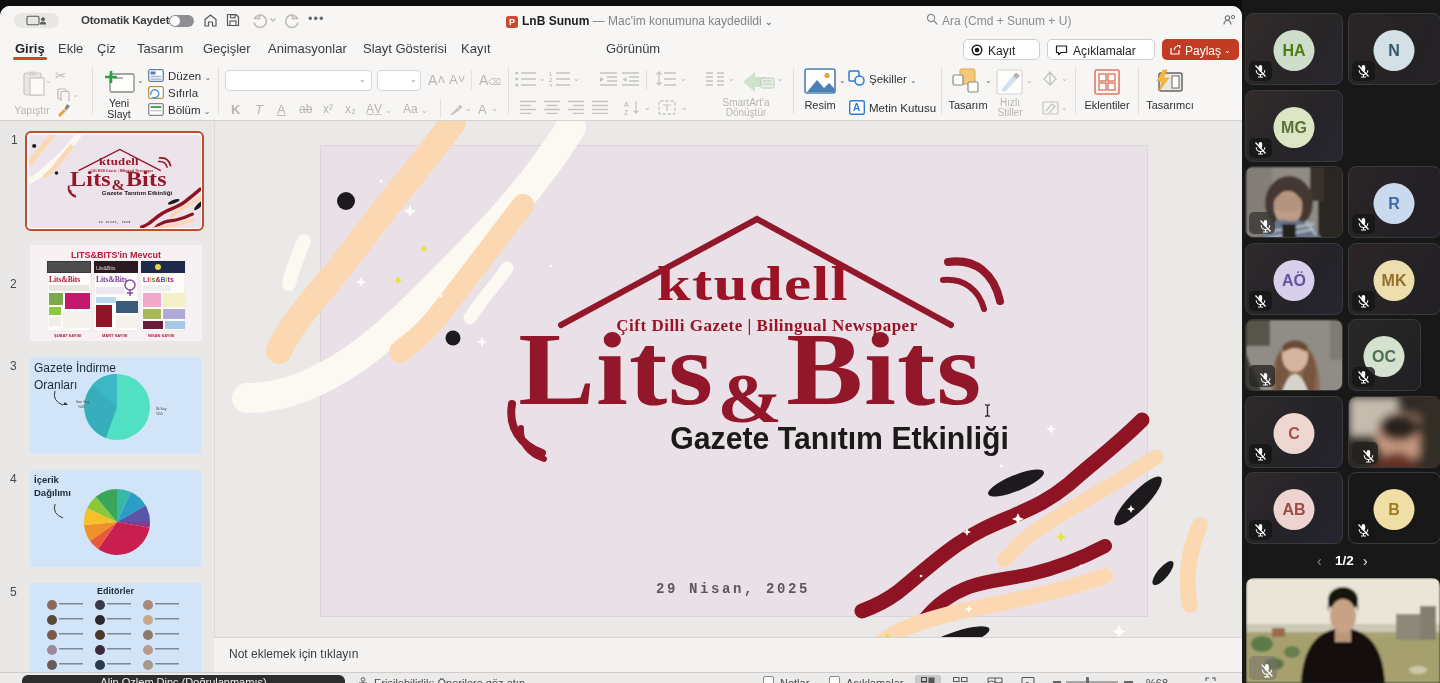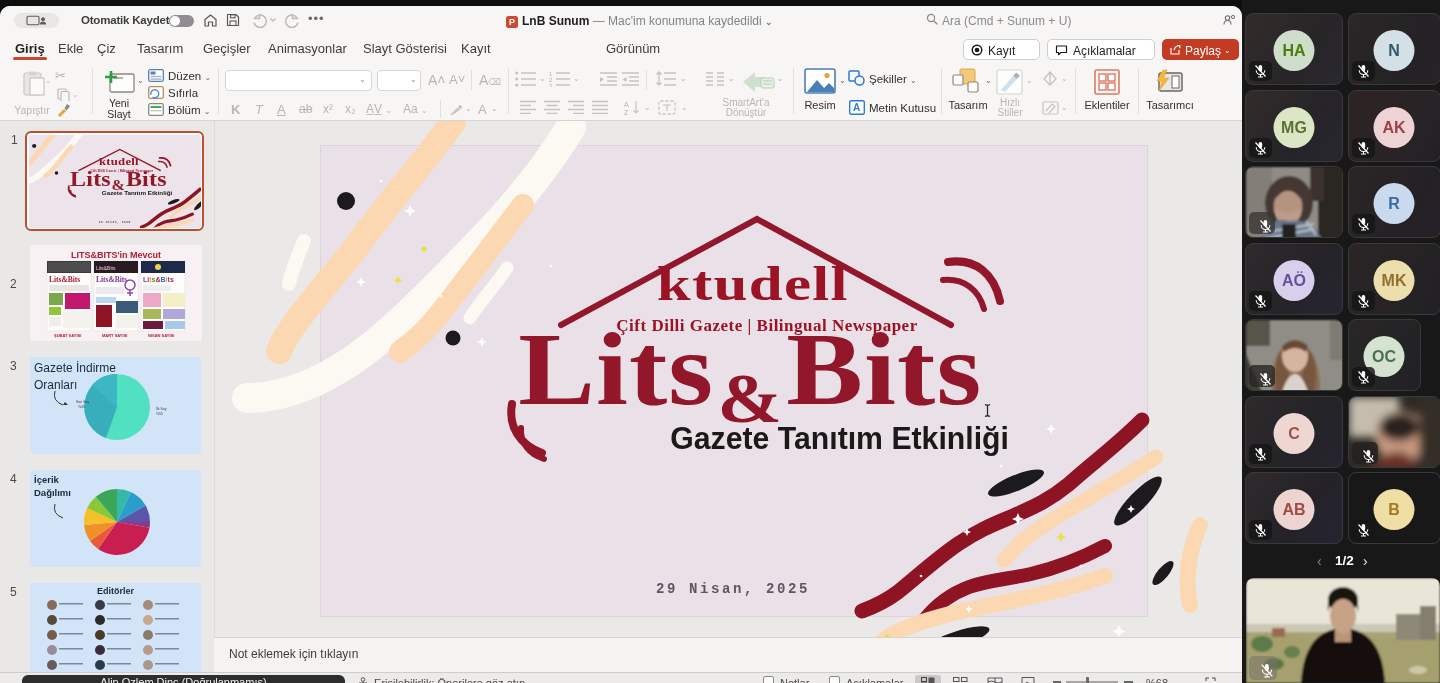--- a/index.html
+++ b/index.html
@@ -634,32 +634,20 @@
     <div class="mic">
         <svg width="15" height="14" viewBox="0 0 15 14">
           <g stroke="#fff" stroke-width="1.1" fill="#fff">
             <rect x="5.6" y="1" width="3.6" height="6.5" rx="1.8" stroke="none"></rect>
             <path d="M3.2 6.2 a4.3 4.3 0 0 0 8.6 0 M7.5 10.5 V13 M5 13 h5" fill="none"></path>
             <path d="M2.5 1.5 L12.5 12.5" stroke-width="1.2" fill="none"></path>
           </g>
         </svg>
       </div>
   </div>
-  <div class="tile" style="left:105.5px;top:89.5px;width:93px;background:linear-gradient(115deg,#2e2322,#282327 70%,#231f23);">
-    <div class="av" style="background:#eed3d4;color:#9d4049;">AK</div>
-    <div class="mic">
-        <svg width="15" height="14" viewBox="0 0 15 14">
-          <g stroke="#fff" stroke-width="1.1" fill="#fff">
-            <rect x="5.6" y="1" width="3.6" height="6.5" rx="1.8" stroke="none"></rect>
-            <path d="M3.2 6.2 a4.3 4.3 0 0 0 8.6 0 M7.5 10.5 V13 M5 13 h5" fill="none"></path>
-            <path d="M2.5 1.5 L12.5 12.5" stroke-width="1.2" fill="none"></path>
-          </g>
-        </svg>
-      </div>
-  </div>
 
   <div class="tile" style="left:3px;top:166px;">
     <svg width="98" height="72" viewBox="0 0 98 72">
         <defs>
           <filter id="b1">
             <feGaussianBlur stdDeviation="1.2"></feGaussianBlur>
           </filter>
         </defs>
       <g filter="url(#b1)">
         <rect x="0" y="0" width="98" height="72" fill="#908b85"></rect>

